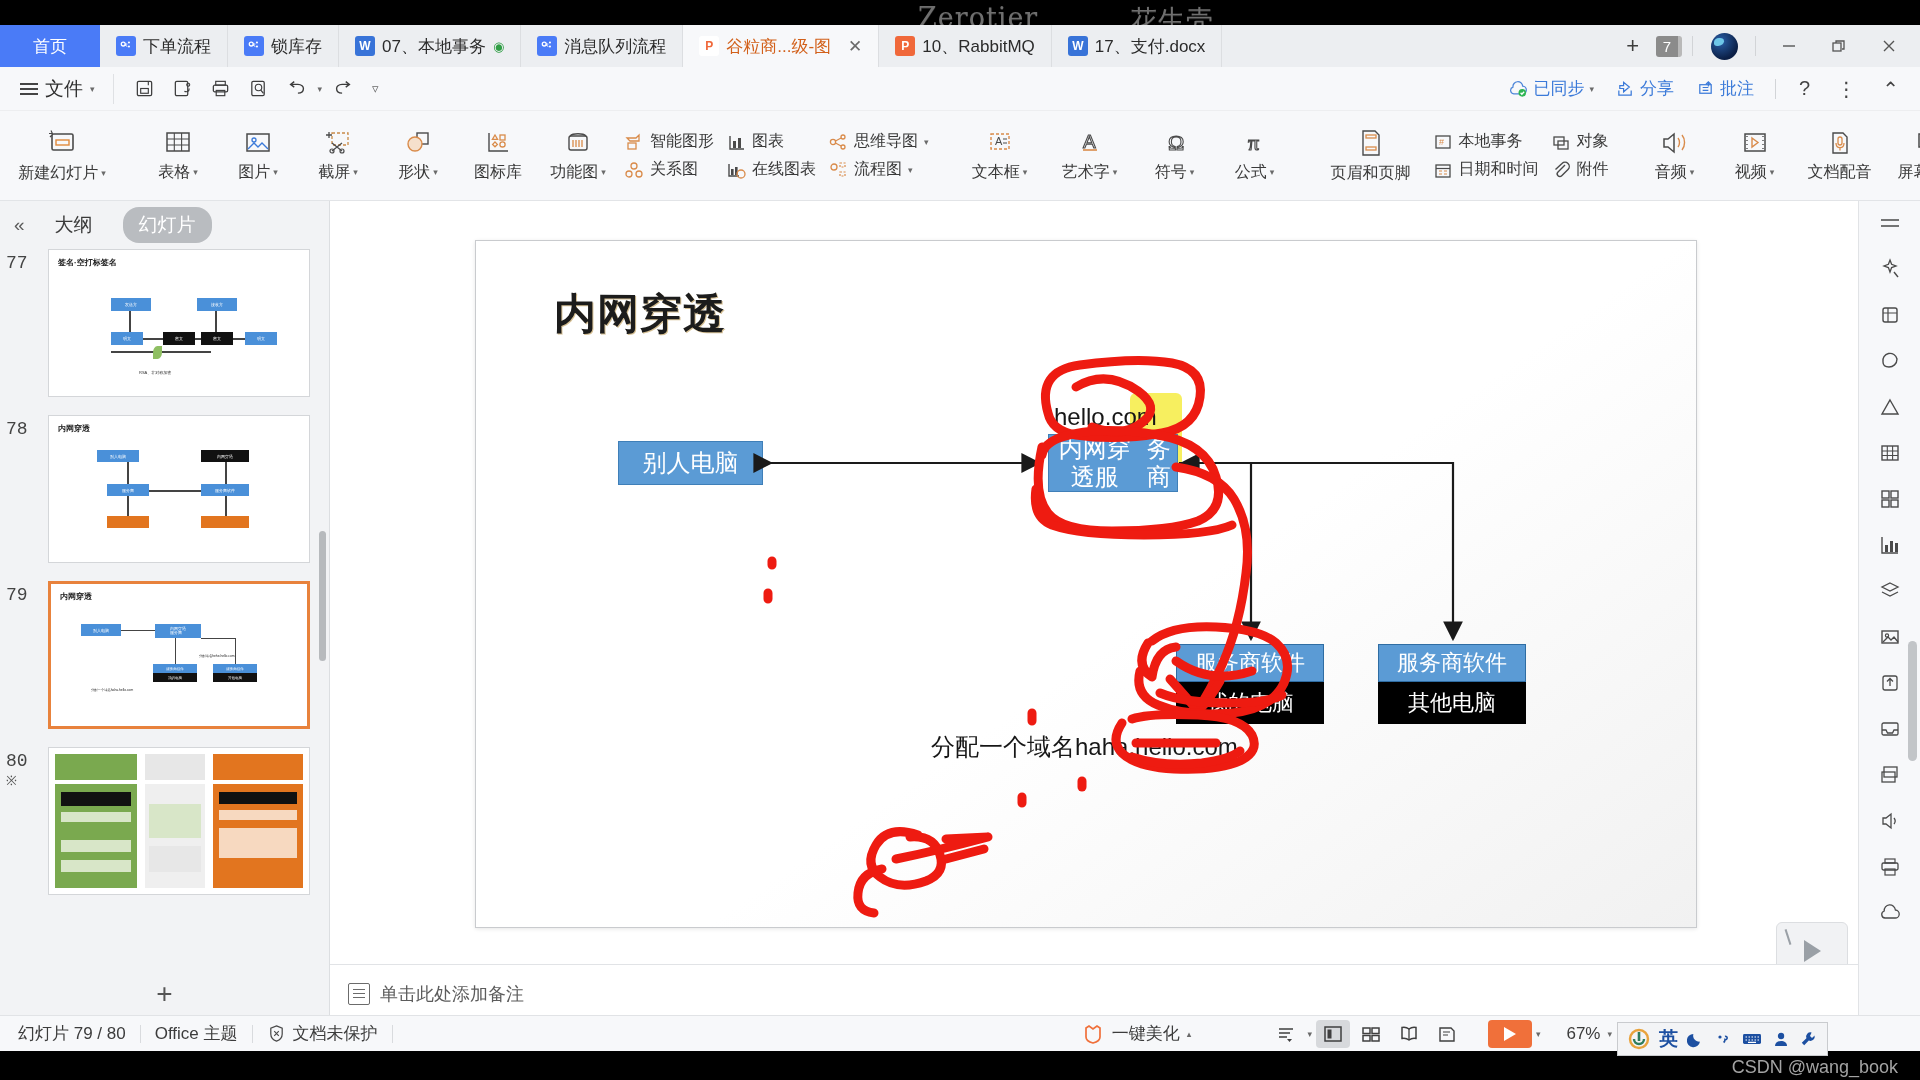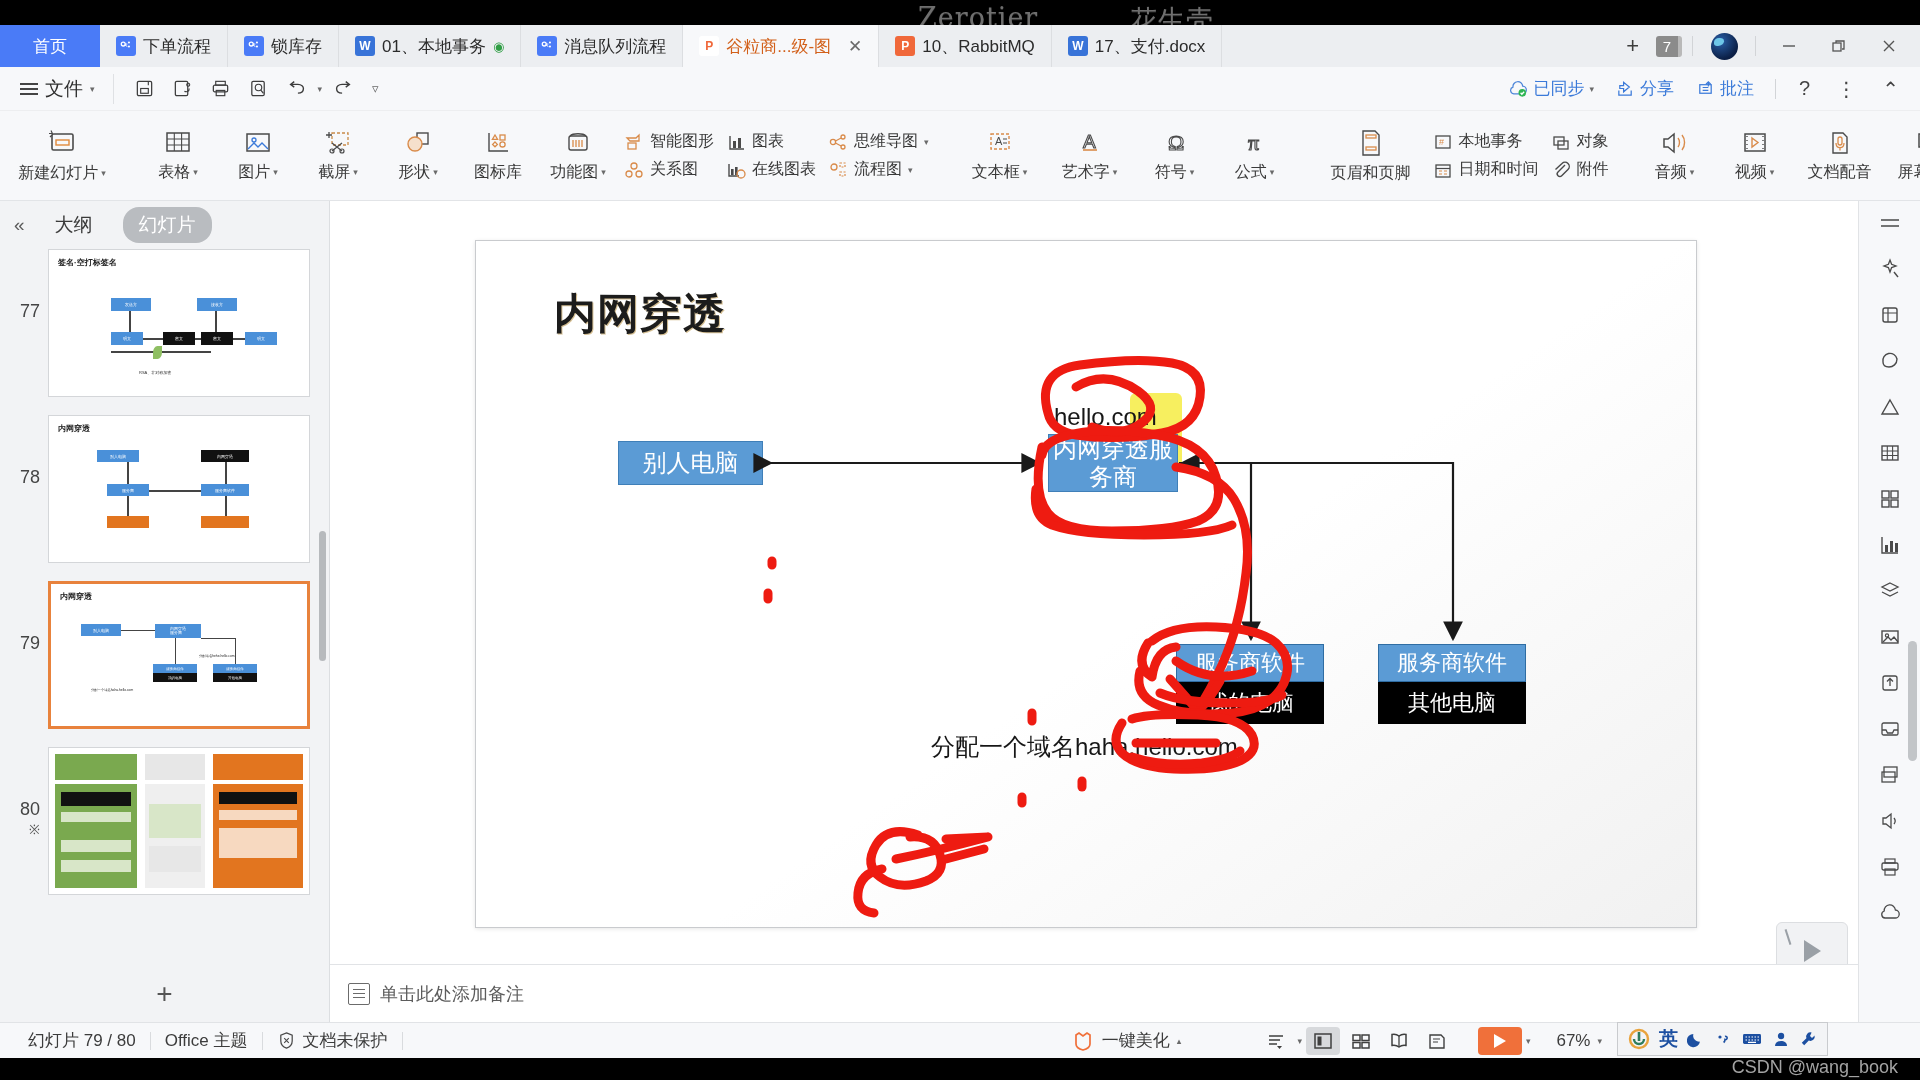--- a/index.html
+++ b/index.html
@@ -125,21 +125,21 @@
   .leftpanel {
     position:absolute; left:0; top:201px; width:330px; bottom:58px;
     background:#f2f3f5; border-right:1px solid #dcdee1;
   }
   .lp-head { height:48px; display:flex; align-items:center; gap:14px; padding: 0 14px; }
   .lp-collapse { color:#5a5a5a; font-size:19px; }
   .lp-tab { font-size:19px; color:#3a3a3a; padding: 5px 16px; border-radius:16px; }
   .lp-tab.sel { background:#b9bcc0; color:#fff; }
   .slides { position:absolute; left:0; right:0; top:48px; bottom:56px; overflow:hidden; padding-left: 6px;}
   .srow { display:flex; align-items:flex-start; gap:8px; margin-bottom: 18px; }
-  .snum { width:34px; text-align:right; font-size:18px; color:#444; padding-top: 4px; font-family:Liberation Sans, sans-serif;margin-top:48px;}
+  .snum { width:34px; font-size:18px; color:#444; padding-top: 4px; font-family:Liberation Mono, monospace;}
   .snum .star { display:block; font-size:13px; color:#555; }
   .sthumb {
     width: 262px; height: 148px; background:#fff; border:1px solid #d4d6d9; position:relative;
     overflow:hidden;
   }
   .sthumb.cur { border:3px solid #e8823c; }
   .sth-title { position:absolute; left:9px; top:7px; font-size:8px; color:#222; font-weight:bold;}
   .lp-add { position:absolute; left:0; right:0; bottom:12px; display:flex; align-items:center; justify-content:center; font-size:28px; color:#555; }
   .lp-scroll { position:absolute; right:3px; top:330px; width:7px; height:130px; background:#b7babd; border-radius:4px;}
 
@@ -202,23 +202,23 @@
   .media-fab {
     position:absolute; right:72px; bottom:100px; width:72px; height:58px;
     background:#f1f2f4; border:1px solid #dcdee1; border-radius:6px;
     display:flex; align-items:center; justify-content:center;
   }
   .media-fab .play { width:0;height:0;border-left:17px solid #9aa0a6;border-top:11px solid transparent;border-bottom:11px solid transparent;}
   .media-fab .bar { position:absolute; left:10px; top:6px; width:2px; height:16px; background:#9aa0a6; transform: rotate(-18deg);}
 
   
   .statusbar {
-    position:absolute; left:0; bottom:22px; width:1920px; height:36px;
+    position:absolute; left:0; bottom:29px; width:1920px; height:36px;
     background:#f7f8fa; border-top:1px solid #e1e3e6;
-    display:flex; align-items:center; padding: 0 14px; font-size:17px; color:#3c3c3c;
+    display:flex; align-items:center; padding: 0 4px; font-size:17px; color:#3c3c3c;
   }
   .sb-item { display:flex; align-items:center; gap:7px; padding: 0 14px; white-space:nowrap;}
   .sb-sep { width:1px; height:18px; background:#d9dbde; }
   .sb-right { margin-left:auto; display:flex; align-items:center; gap:4px; }
   .vtool { width:34px; height:28px; display:flex; align-items:center; justify-content:center; color:#3f3f3f;}
   .vtool.sel { background:#d7d9dc; border-radius:4px; }
   .playbtn { background:#f0703a; width:44px;height:28px;border-radius:4px; display:flex;align-items:center;justify-content:center;}
   .playbtn .t { width:0;height:0;border-left:12px solid #fff;border-top:7px solid transparent;border-bottom:7px solid transparent;}
   .zoomslider { display:flex; align-items:center; gap:0; }
   .zs-track { width:86px; height:2px; background:#9b9ea1; position:relative; }
@@ -272,21 +272,21 @@
             <circle cx="11" cy="3" r="1.3" fill="#fff"></circle>
             <circle cx="11" cy="8" r="1.3" fill="#fff"></circle>
             <path d="M6 5h3M6 6l3 2" stroke="#fff" stroke-width="1.2" fill="none"></path>
           </svg>
       </span>
       <span class="tab-label">锁库存</span>
     </div>
 
     <div class="tab">
       <span class="tab-ico ico-word">W</span>
-      <span class="tab-label">01、本地事务</span>
+      <span class="tab-label">07、本地事务</span>
       <span style="color:#2f9e44;font-size:13px;">◉</span>
     </div>
 
     <div class="tab">
       <span class="tab-ico ico-flow">
         <svg width="13" height="13" viewBox="0 0 16 16">
             <circle cx="4" cy="5" r="2.4" fill="none" stroke="#fff" stroke-width="1.6"></circle>
             <circle cx="11" cy="3" r="1.3" fill="#fff"></circle>
             <circle cx="11" cy="8" r="1.3" fill="#fff"></circle>
             <path d="M6 5h3M6 6l3 2" stroke="#fff" stroke-width="1.2" fill="none"></path>
@@ -866,21 +866,21 @@
       <div class="slide-title">内网穿透</div>
 
       <div class="hl-yellow" style="left:654px;top:152px;width:52px;height:78px;"></div>
 
       <div class="slabel" style="left:578px;top:162px;">hello.com</div>
 
       <div class="node" style="left:142px;top:200px;width:145px;height:44px;">
         <span>别人电脑</span>
       </div>
 
-      <div class="node" style="left:572px;top:193px;width:130px;height:58px;flex-direction:column;line-height:1.15;">
+      <div class="node" style="left:572px;top:193px;width:130px;height:58px;line-height:1.15;">
         <span>内网穿透服</span>
         <span>务商</span>
       </div>
 
       <div class="stack" style="left:700px;top:403px;">
         <div class="top">服务商软件</div>
         <div class="bot">我的电脑</div>
       </div>
 
       <div class="stack" style="left:902px;top:403px;">

